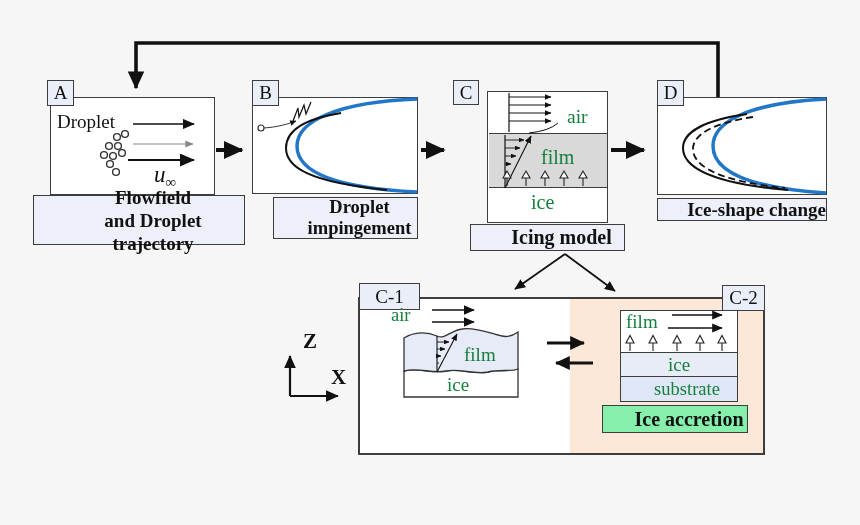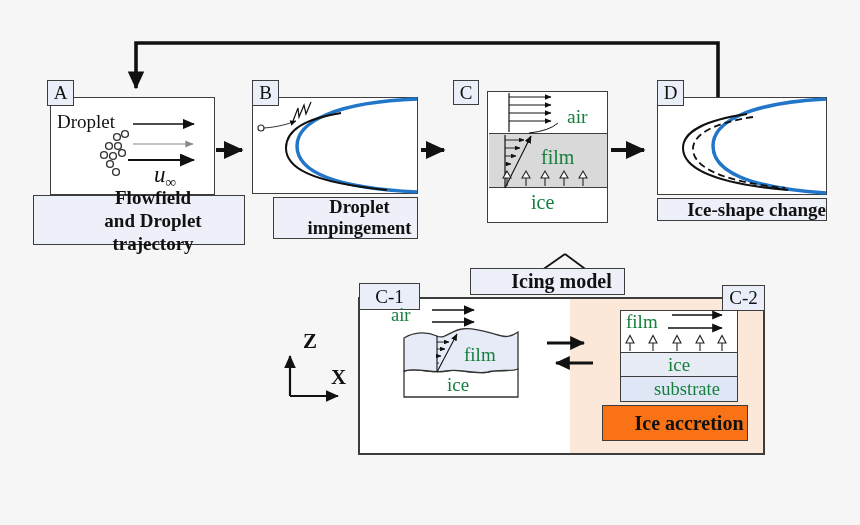--- a/index.html
+++ b/index.html
@@ -175,27 +175,27 @@
     </div>
 
   <div class="caption" style="left:33px;top:195px;width:212px;height:50px;font-size:19px;line-height:23px;">
     <span>Flowfield</span>
     <span>and Droplet trajectory</span>
   </div>
   <div class="caption" style="left:273px;top:197px;width:145px;height:42px;font-size:18.5px;line-height:21px;">
     <span>Droplet</span>
     <span>impingement</span>
   </div>
-  <div class="caption" style="left:470px;top:224px;width:155px;height:27px;font-size:20px;margin-top:44px;">
+  <div class="caption" style="left:470px;top:224px;width:155px;height:27px;font-size:20px;">
     <span>Icing model</span>
   </div>
   <div class="caption" style="left:657px;top:198px;width:170px;height:23px;font-size:19px;align-items:flex-end;">
     <span>Ice-shape change</span>
   </div>
-  <div class="caption" style="left:602px;top:405px;width:146px;height:36px;font-size:20px;background:#f97316;">
+  <div class="caption" style="left:602px;top:405px;width:146px;height:28px;font-size:20px;background:#86efac;">
     <span>Ice accretion</span>
   </div>
 
   <div class="lbl" style="left:57px;top:112px;font-size:19px;">Droplet</div>
   <div class="lbl" style="left:154px;top:163px;font-size:23px;">
     <span style="font-style:italic;">u</span><span style="font-size:15px;vertical-align:-5px;">∞</span>
   </div>
 
   <div class="lbl red" style="left:567px;top:107px;font-size:19.5px;">air</div>
   <div class="lbl red" style="left:541px;top:147px;font-size:20px;">film</div>

